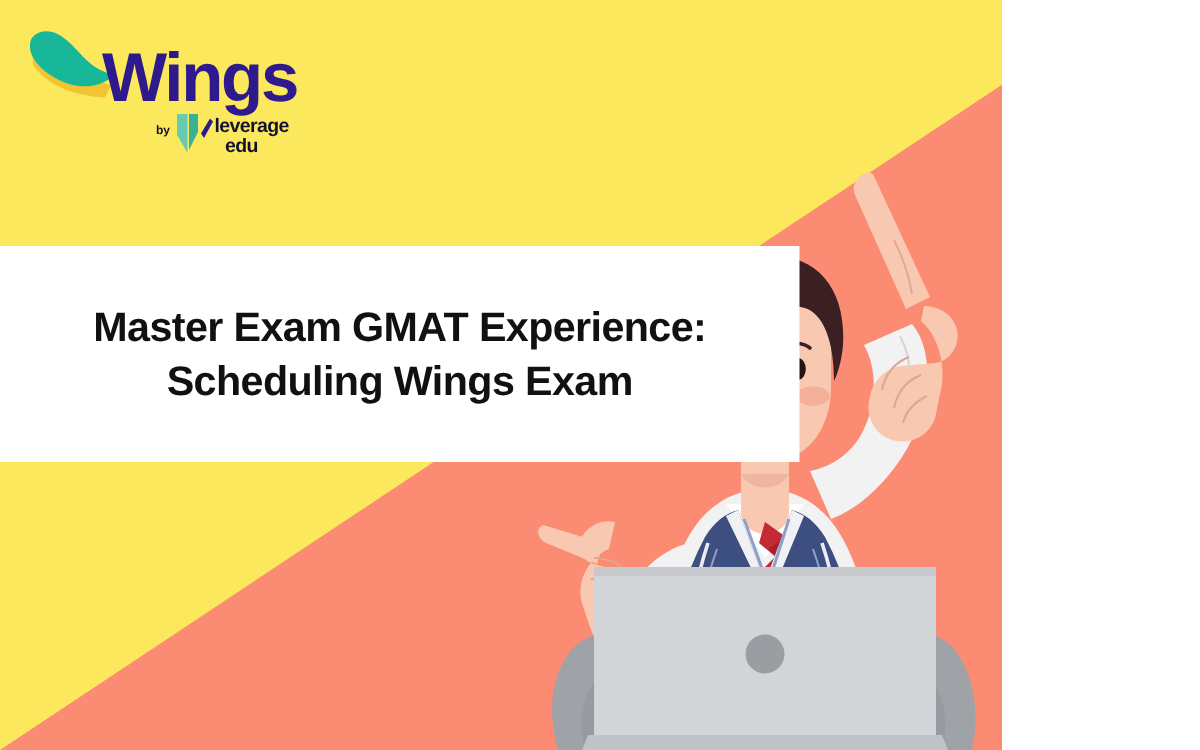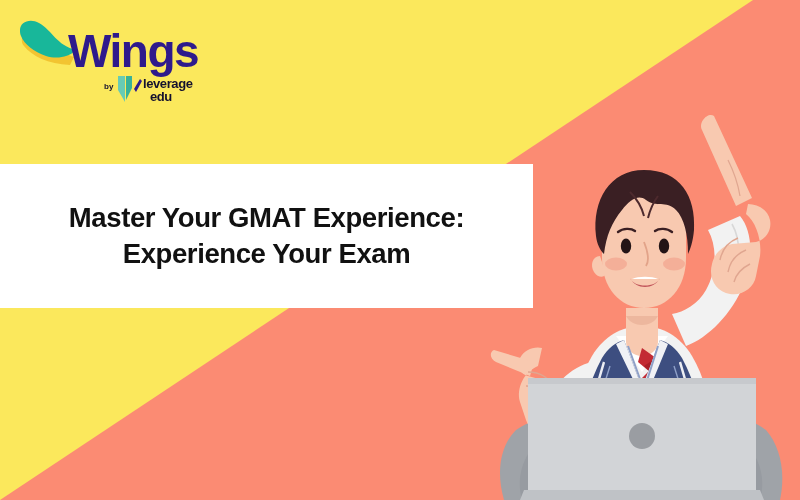--- a/index.html
+++ b/index.html
@@ -5,21 +5,21 @@
 <style>
   html,body{margin:0;padding:0;}
   body{
     width:800px;height:500px;
     font-family:"Liberation Sans", sans-serif;
     background:#ffffff;
     overflow:hidden;
   }
   #banner{
     position:relative;
-    width:800px;height:500px;
+    width:668px;height:500px;
     overflow:hidden;
     background:#a21caf;
   }
   
   .bg-layer{position:absolute;inset:0;}
   .bg-yellow{background:#FBE85C;}
   .bg-coral{
     background:#FB8B73;
     clip-path:polygon(753px 0px, 800px 0px, 800px 500px, 0px 500px);
   }
@@ -88,22 +88,22 @@
         <path d="M18 13 L24 3 L26 5 L20 16 Z" fill="#2E1A8C"></path>
       </g>
 
       <text x="131" y="74" font-family="Liberation Sans, sans-serif" font-size="13" font-weight="bold" fill="#14112E" letter-spacing="-0.4">leverage</text>
       <text x="138" y="87" font-family="Liberation Sans, sans-serif" font-size="13" font-weight="bold" fill="#14112E" letter-spacing="-0.4">edu</text>
     </svg>
   </div>
 
   <div id="title-band">
     <h1 id="title-text">
-      <span class="tl">Master Your GMAT Experience:</span>
-      <span class="tl">Experience Your Exam</span>
+      <span class="tl">Master Exam GMAT Experience:</span>
+      <span class="tl">Scheduling Wings Exam</span>
     </h1>
   </div>
 
   <div id="illustration">
     <svg width="320" height="400" viewBox="0 0 320 400" xmlns="http://www.w3.org/2000/svg">
 
       <g>
         <path d="M36 330 C20 346 16 372 24 400 L300 400 C306 372 300 346 286 330 C262 312 214 302 162 302
                  C110 302 62 312 36 330 Z" fill="#9FA3A8"></path>
         <path d="M60 340 C42 356 36 378 42 400 L118 400 C110 376 96 356 76 342 Z" fill="#979BA1"></path>

